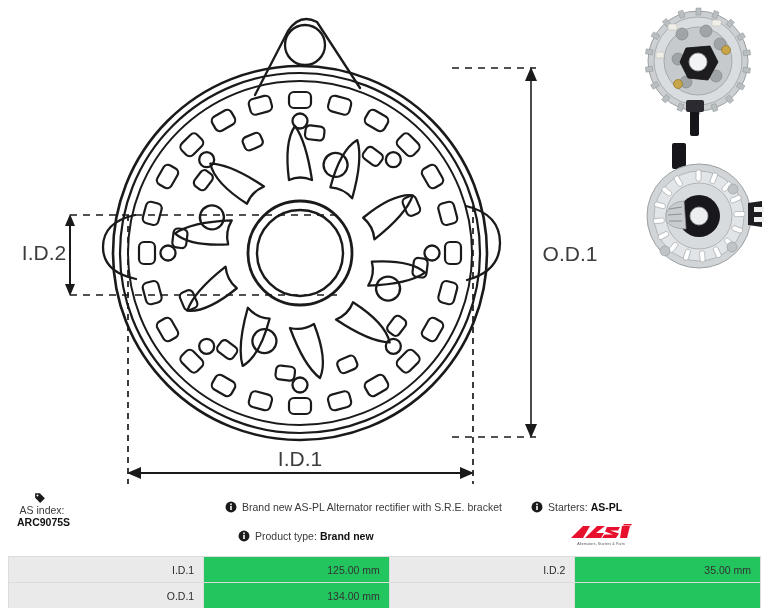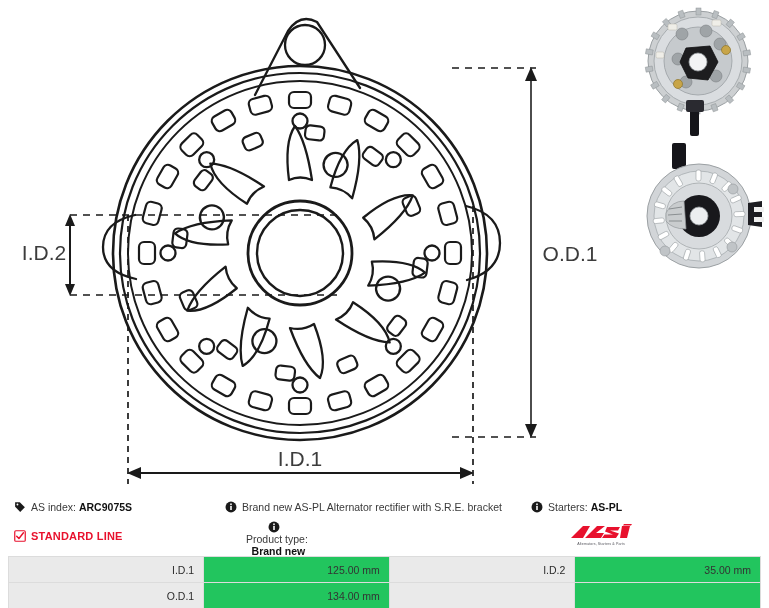--- a/index.html
+++ b/index.html
@@ -62,24 +62,24 @@
     display: flex;
     align-items: center;
     height: 29px;
     font-size: 10.5px;
     color: #3a3a3a;
     white-space: nowrap;
   }
   .info-cell .lbl { font-weight: 400; }
   .info-cell .val { font-weight: bold; color: #111; margin-left: 3px; }
 
-  .cell-index    { left: 14px; }
+  .cell-index    { left: 14px; flex-direction: column; }
   .cell-standard { left: 14px; }
   .cell-desc     { left: 225px; }
-  .cell-type     { left: 246px; flex-direction: column; }
+  .cell-type     { left: 238px; }
   .cell-producer { left: 531px; }
 
   .glyph {
     display: inline-flex;
     align-items: center;
     justify-content: center;
     margin-right: 5px;
     flex: none;
   }
   .glyph svg { display: block; }
@@ -548,29 +548,20 @@
           <rect x="6.95" y="6.4" width="2.1" height="5.6" rx="0.5" fill="#ffffff"></rect>
         </svg>
       </span>
       <span class="lbl">Starters:</span>
       <span class="val">AS-PL</span>
     </div>
   </div>
 
   <div class="info-row" id="info-row-2">
 
-    <div class="info-cell cell-standard">
-      <span class="glyph">
-        <svg width="12" height="12" viewBox="0 0 16 16" aria-hidden="true">
-          <rect x="1" y="1" width="14" height="14" rx="1.5" fill="#ffffff" stroke="#e8112d" stroke-width="1.6"></rect>
-          <path d="M3.6 8.2 L6.6 11.4 L12.6 3.6" fill="none" stroke="#e8112d" stroke-width="1.9" stroke-linecap="round" stroke-linejoin="round"></path>
-        </svg>
-      </span>
-      <span id="standard-line-badge">STANDARD LINE</span>
-    </div>
 
     <div class="info-cell cell-type">
       <span class="glyph">
         <svg width="12" height="12" viewBox="0 0 16 16" aria-hidden="true">
           <circle cx="8" cy="8" r="7.3" fill="#1a1a1a"></circle>
           <circle cx="8" cy="4.2" r="1.15" fill="#ffffff"></circle>
           <rect x="6.95" y="6.4" width="2.1" height="5.6" rx="0.5" fill="#ffffff"></rect>
         </svg>
       </span>
       <span class="lbl">Product type:</span>

